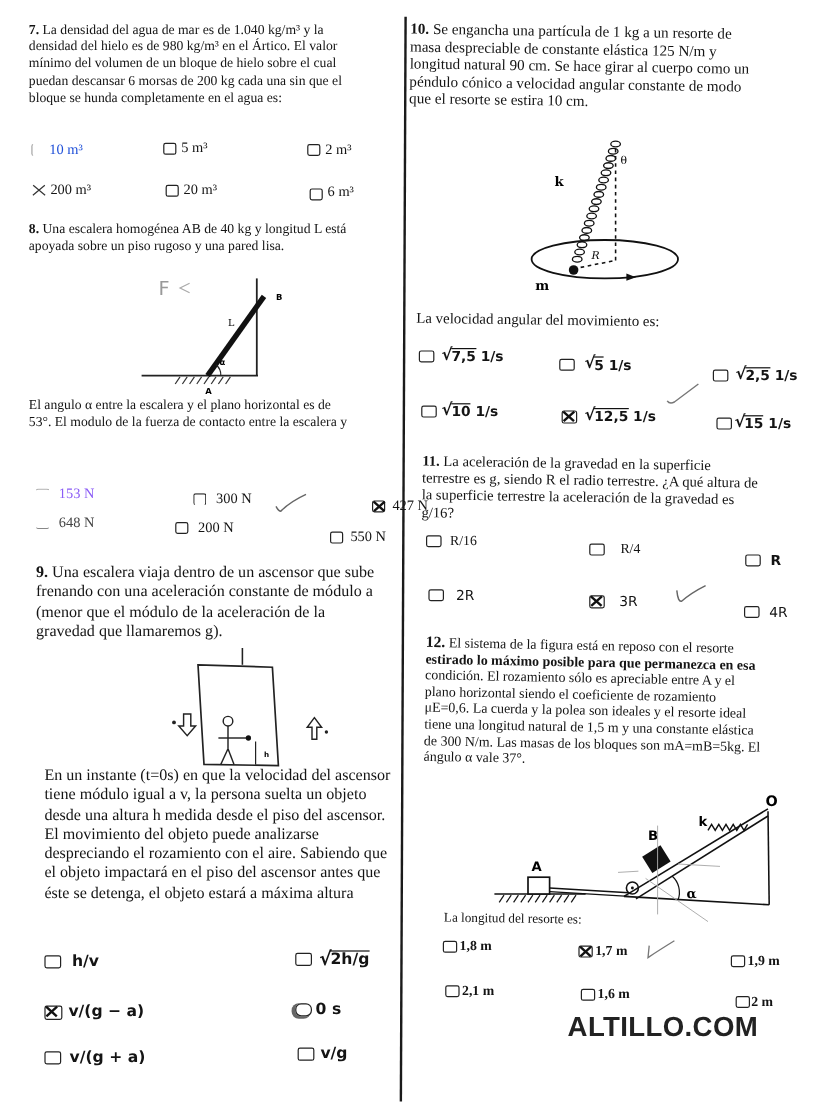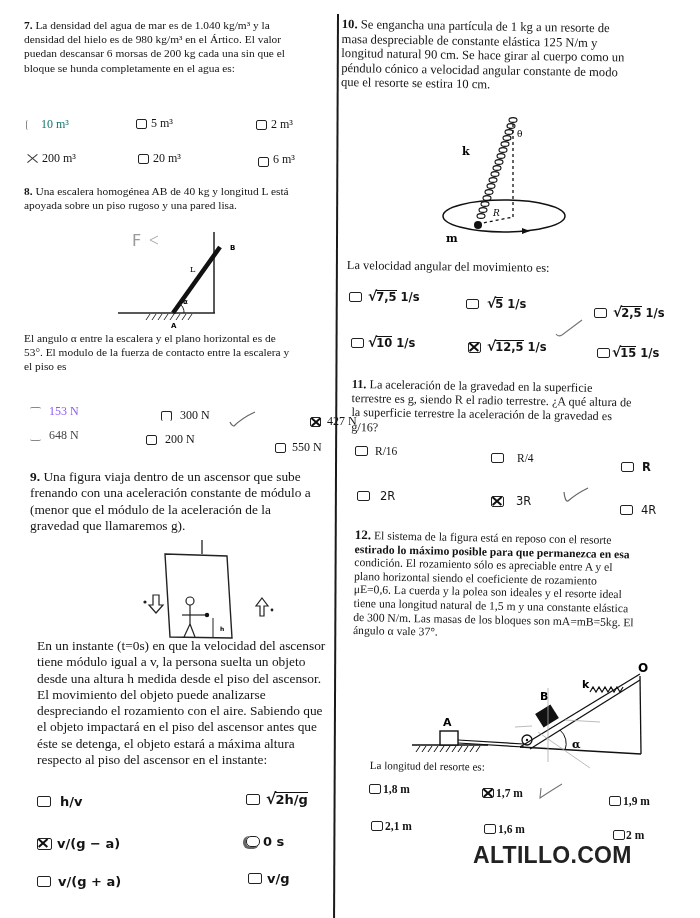--- a/index.html
+++ b/index.html
@@ -33,24 +33,25 @@
   </style>
 </head>
 <body>
 
 <div class="divider"></div>
 
 <section>
   <div class="qtext" style="left:24px;top:18px;width:310px;">
     <div><b class="num">7.</b> <span>La densidad del agua de mar es de 1.040 kg/m³  y la</span></div>
     <div>densidad del hielo es de 980 kg/m³ en el Ártico. El valor</div>
+    <div>mínimo del volumen de un bloque de hielo sobre el cual</div>
     <div>puedan descansar 6 morsas de 200 kg cada una sin que el</div>
     <div>bloque se hunda completamente en el agua es:</div>
   </div>
-  <div class="opt" style="left:26px;top:117px;color:#0f766e">
+  <div class="opt" style="left:26px;top:117px;color:#1d4ed8">
       <span class="box faint" style="border-top:none;border-right:none;border-bottom:none"></span>
       <span>10 m³</span>
     </div>
   <div class="opt" style="left:136px;top:116px;">
       <span class="box"></span>
       <span>5 m³</span>
     </div>
   <div class="opt" style="left:256px;top:117px;">
       <span class="box"></span>
       <span>2 m³</span>
@@ -92,21 +93,20 @@
     <text x="73" y="84" font-size="7" font-weight="bold" font-family="DejaVu Sans, sans-serif">α</text>
     <text x="61" y="108" font-size="7" font-weight="bold" font-family="DejaVu Sans, sans-serif">A</text>
     <text x="120" y="30" font-size="7" font-weight="bold" font-family="DejaVu Sans, sans-serif">B</text>
     <text x="80" y="52" font-size="8" font-family="DejaVu Serif, serif">L</text>
     <text x="22" y="26" font-size="16" fill="#999" font-family="DejaVu Sans, sans-serif">F</text>
     <path d="M48 16 L40 20 L48 24" fill="none" stroke="#aaa" stroke-width="1"></path>
   </svg>
   <div class="qtext" style="left:24px;top:331px;width:315px;">
     <div>El angulo α entre la escalera y el plano horizontal es de</div>
     <div>53°. El modulo de la fuerza de contacto entre la escalera y</div>
-    <div>el piso es</div>
   </div>
   <div class="opt" style="left:30px;top:404px;color:#8b5cf6">
       <span class="box faint" style="border-left:none;border-right:none;border-bottom:none;margin-right:8px"></span>
       <span>153 N</span>
     </div>
   <div class="opt" style="left:145px;top:408px;margin-left:16px;">
       <span class="box" style="border-bottom:none;margin-right:8px"></span>
       <span>300 N</span>
     </div>
   <div class="opt" style="left:273px;top:414px;padding-left:37px;">
@@ -125,21 +125,21 @@
       <span class="box" style="margin-right:6px"></span>
       <span>550 N</span>
     </div>
   <svg class="check" style="left:228px;top:410px;" width="30" height="18">
     <path d="M2 12 Q4 16 6 16 Q14 8 27 2" fill="none" stroke="#666" stroke-width="1.2"></path>
   </svg>
 </section>
 
 <section>
   <div class="qtext q9text" style="left:30px;top:469px;width:310px;">
-    <div><b class="num">9.</b> <span>Una figura viaja dentro de un ascensor que sube</span></div>
+    <div><b class="num">9.</b> <span>Una escalera viaja dentro de un ascensor que sube</span></div>
     <div>frenando con una aceleración constante de módulo a</div>
     <div>(menor que el módulo de la aceleración de la</div>
     <div>gravedad que llamaremos g).</div>
   </div>
   <svg style="left:120px;top:540px;" width="150" height="100">
     <line x1="82" y1="0" x2="82" y2="14" stroke="#222" stroke-width="1.3"></line>
     <path d="M45 14 L107 16 L112 98 L50 97 Z" fill="none" stroke="#222" stroke-width="1.4"></path>
     <path d="M33 55 L39 55 L39 65 L43 65 L36 73 L29 65 L33 65 Z" fill="#fff" stroke="#222" stroke-width="1.2"></path>
     <circle cx="25" cy="62" r="1.6" fill="#222"></circle>
     <path d="M142 58 L148 66 L144 66 L144 76 L140 76 L140 66 L136 66 Z" fill="#fff" stroke="#222" stroke-width="1.2"></path>
@@ -154,21 +154,20 @@
     <text x="100" y="91" font-size="6" font-weight="bold" font-family="DejaVu Sans, sans-serif">h</text>
   </svg>
   <div class="qtext q9text" style="left:37px;top:638px;width:315px;">
     <div>En un instante (t=0s) en que la velocidad del ascensor</div>
     <div>tiene módulo igual a v, la persona suelta un objeto</div>
     <div>desde una altura h medida desde el piso del ascensor.</div>
     <div>El movimiento del objeto puede analizarse</div>
     <div>despreciando el rozamiento con el aire. Sabiendo que</div>
     <div>el objeto impactará en el piso del ascensor antes que</div>
     <div>éste se detenga, el objeto estará a máxima altura</div>
-    <div>respecto al piso del ascensor en el instante:</div>
   </div>
   <div class="opt sans" style="left:37px;top:794px;font-size:13px;">
       <span class="box" style="width:14px;height:11px;margin-right:9px"></span>
       <span>h/v</span>
     </div>
   <div class="opt sans" style="left:246px;top:792px;font-size:13px;">
       <span class="box" style="width:14px;height:11px;margin-right:6px"></span>
       <span class="sqrt">
         <span class="rad">√</span>
         <span class="ov">2h/g</span>

